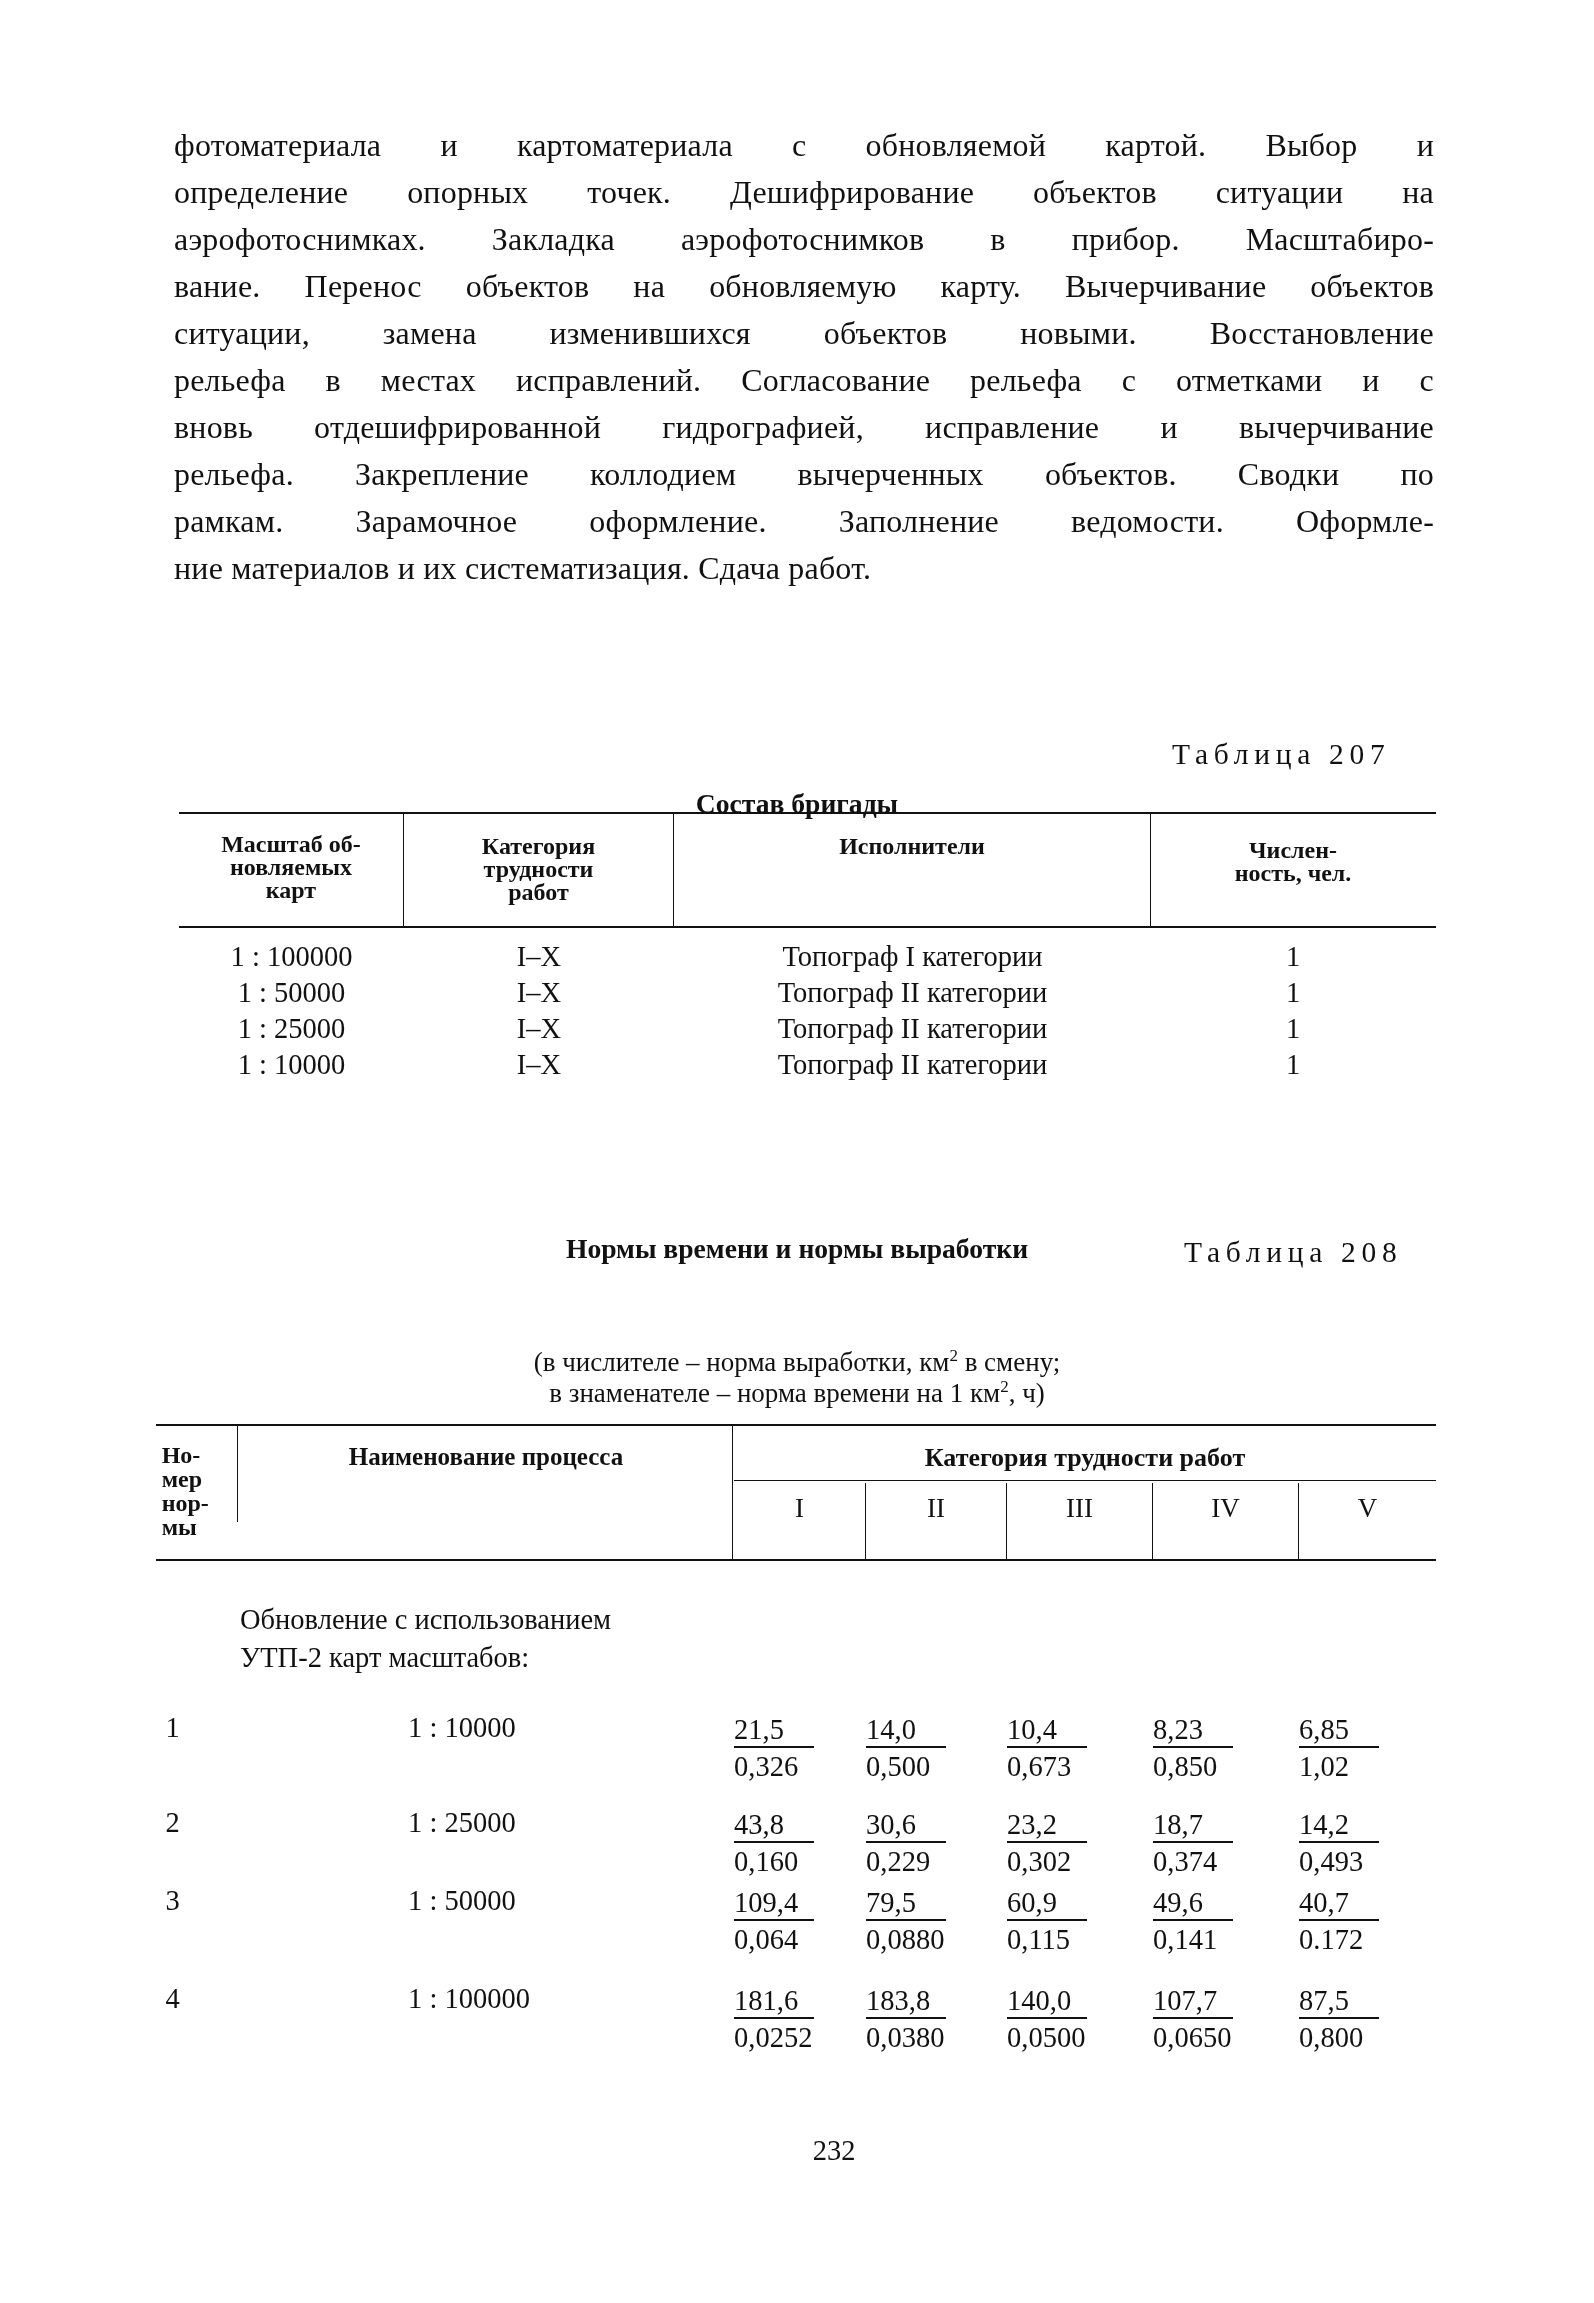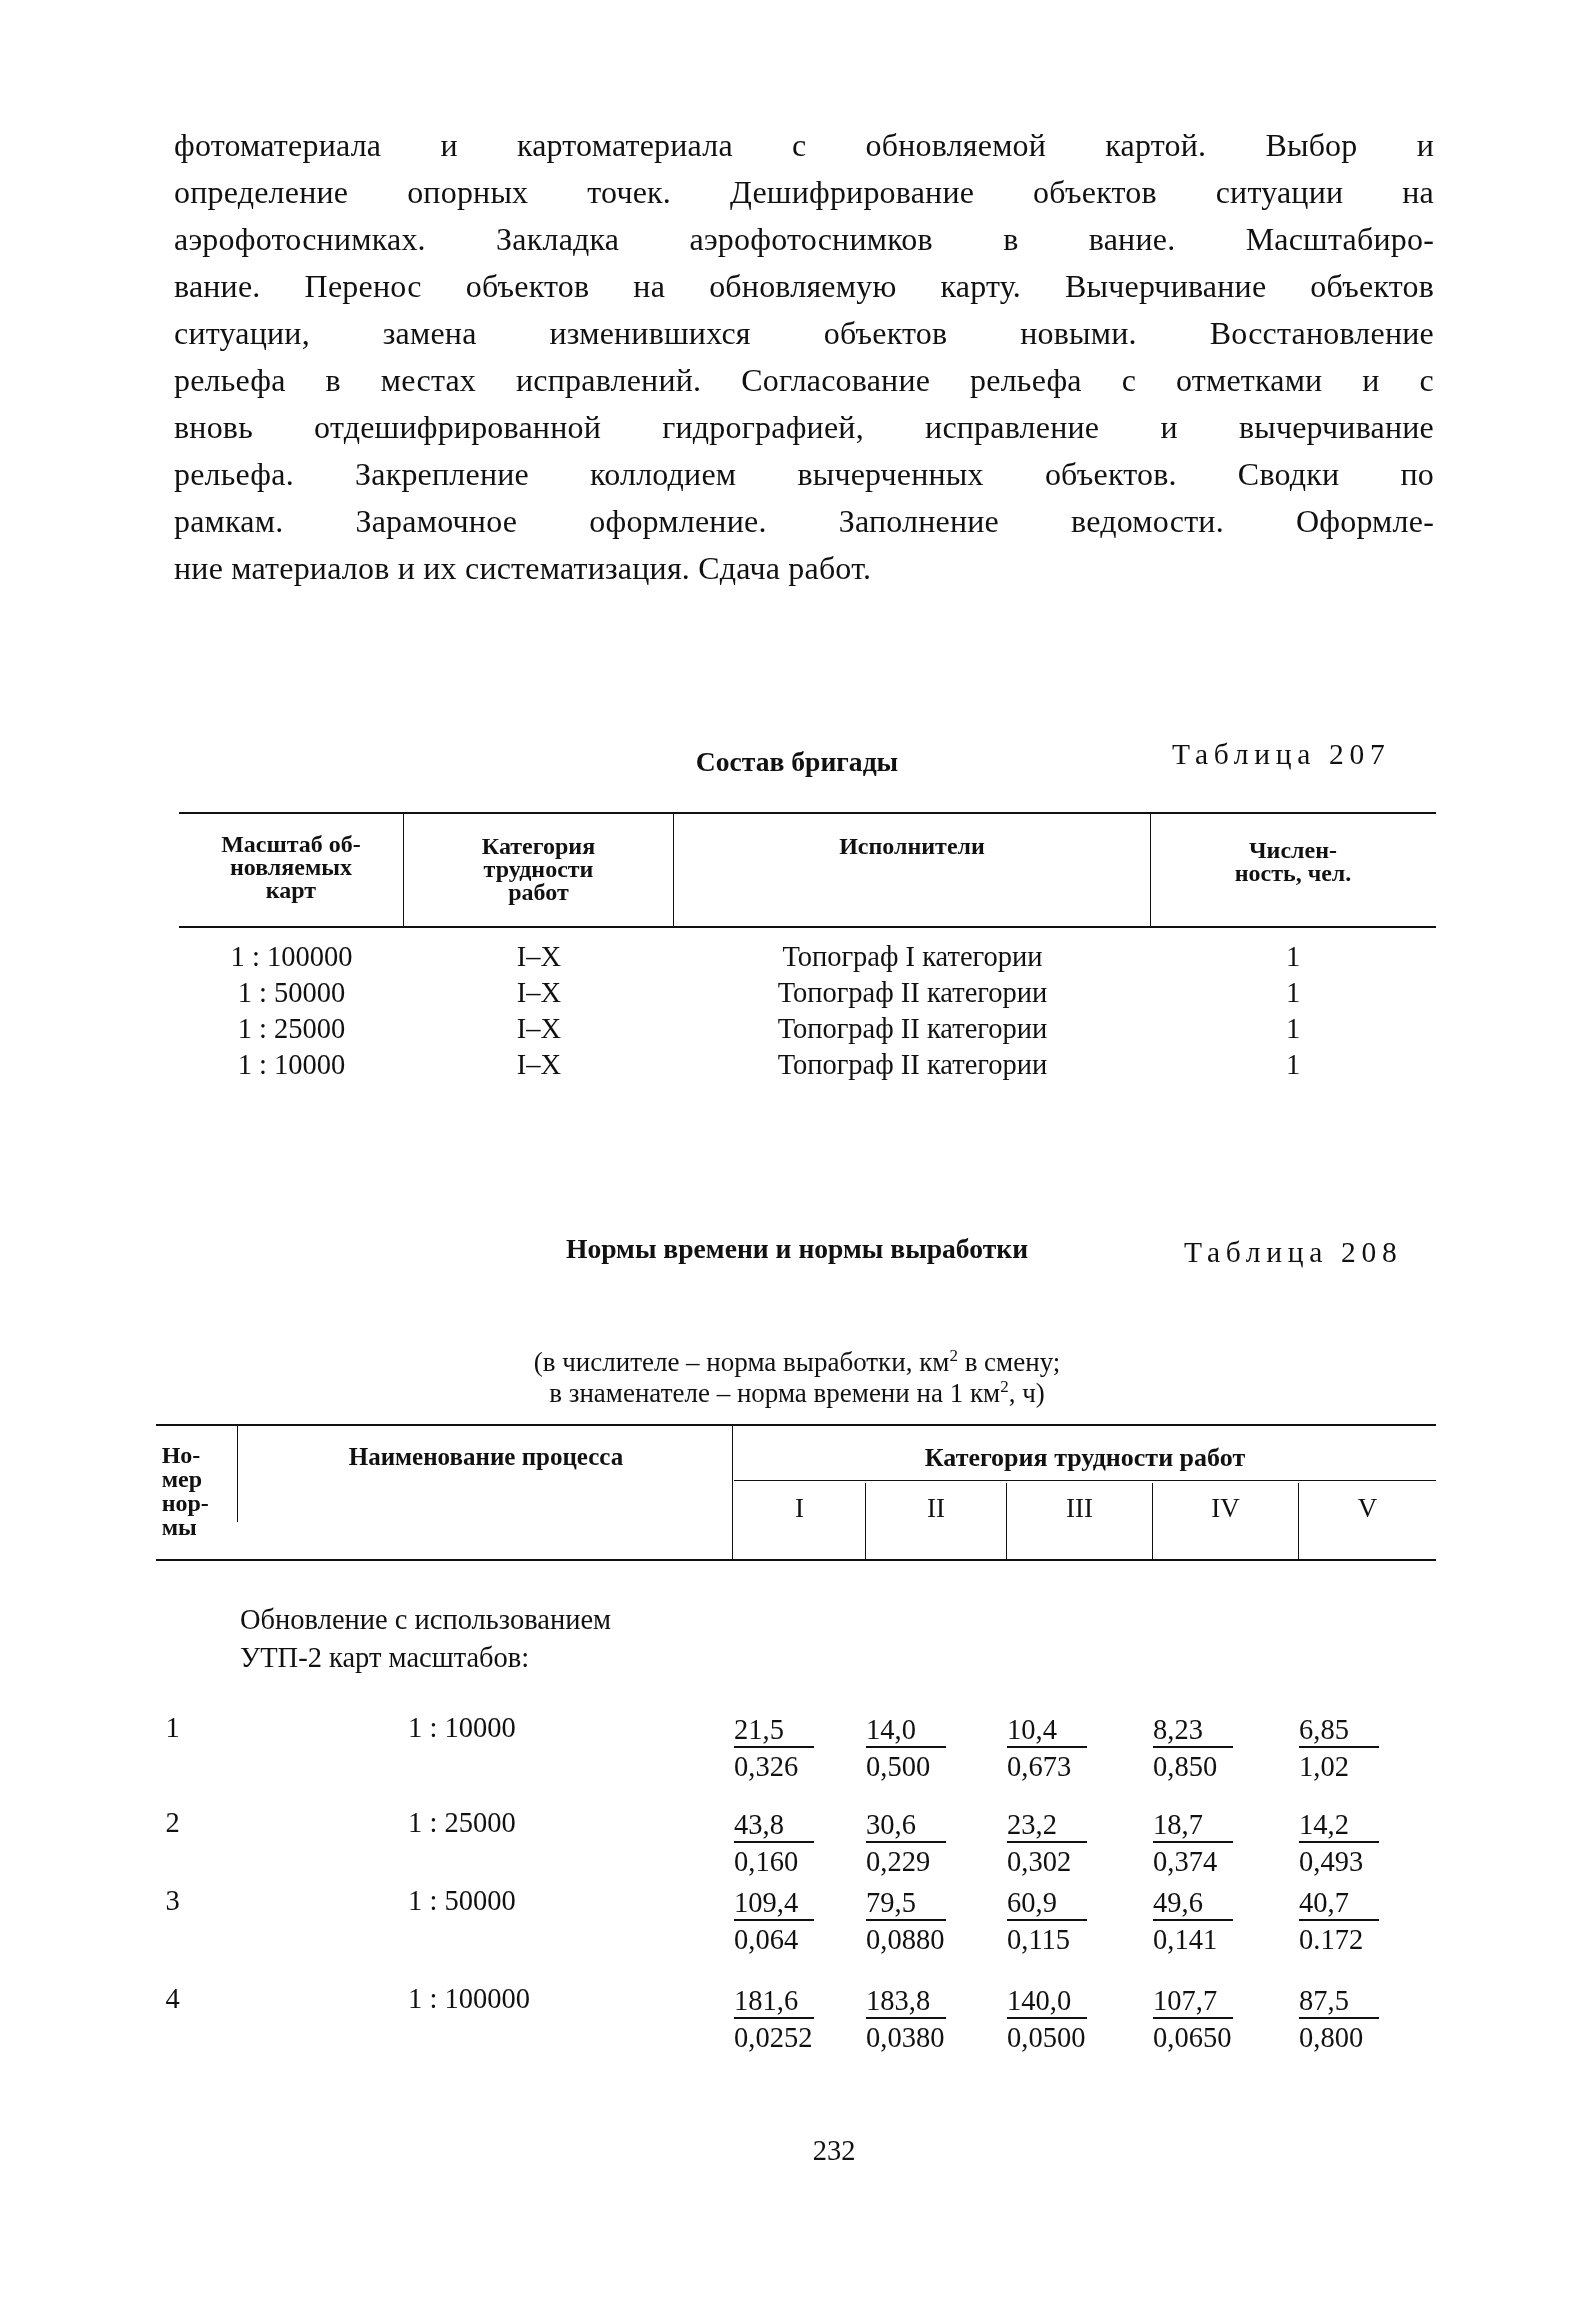--- a/index.html
+++ b/index.html
@@ -100,32 +100,32 @@
     font-size: 28.5px;
     margin-left: 37px;
   }
 </style>
 </head>
 <body>
 
 <div class="para">
   <span>фотоматериала и картоматериала с обновляемой картой. Выбор и</span>
   <span>определение опорных точек. Дешифрирование объектов ситуации на</span>
-  <span>аэрофотоснимках. Закладка аэрофотоснимков в вание. Масштабиро-</span>
+  <span>аэрофотоснимках. Закладка аэрофотоснимков в прибор. Масштабиро-</span>
   <span>вание. Перенос объектов на обновляемую карту. Вычерчивание объектов</span>
   <span>ситуации, замена изменившихся объектов новыми. Восстановление</span>
   <span>рельефа в местах исправлений. Согласование рельефа с отметками и с</span>
   <span>вновь отдешифрированной гидрографией, исправление и вычерчивание</span>
   <span>рельефа. Закрепление коллодием вычерченных объектов. Сводки по</span>
   <span>рамкам. Зарамочное оформление. Заполнение ведомости. Оформле-</span>
   <span class="last">ние материалов и их систематизация. Сдача работ.</span>
 </div>
 
 <div class="tab-label" style="left:1172px; top:691px;margin-top:47px;">Таблица 207</div>
-<div class="tab-title" style="top:746px;">Состав бригады</div>
+<div class="tab-title" style="top:788px;">Состав бригады</div>
 
 <div class="t207">
   <div class="hdr">
     <div class="h1">Масштаб об-
 новляемых
 карт</div>
     <div>Категория
 трудности
 работ</div>
     <div>Исполнители</div>

